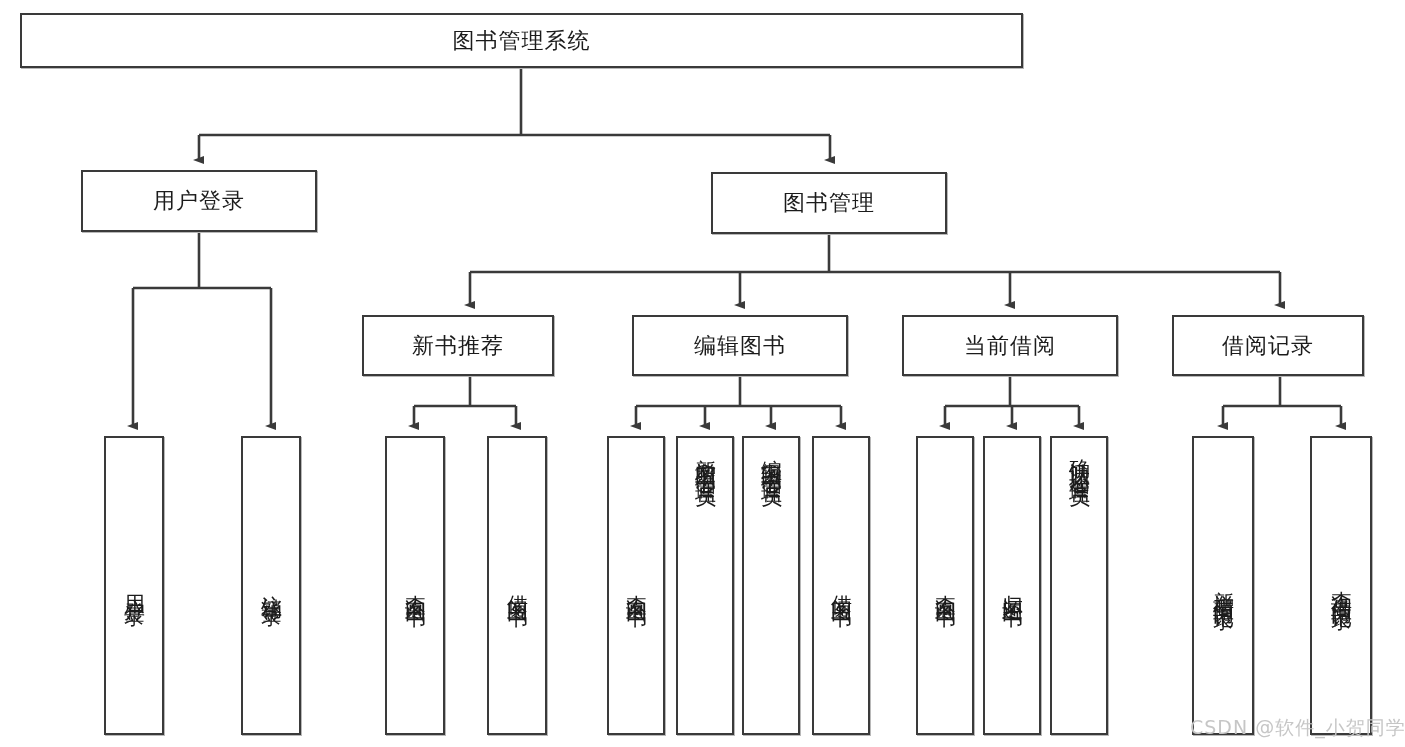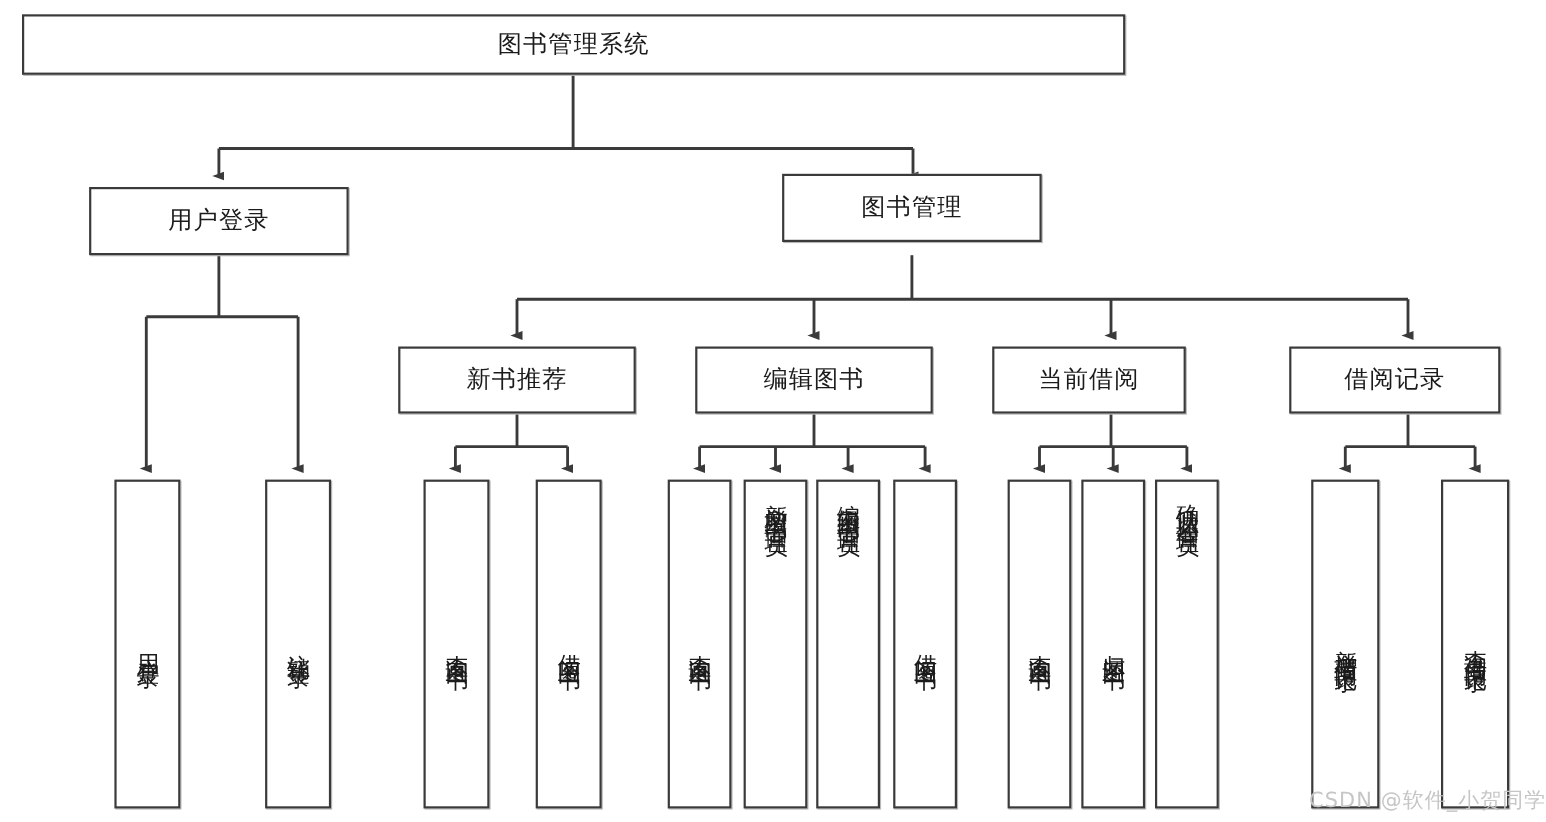--- a/index.html
+++ b/index.html
@@ -110,31 +110,31 @@
     </g>
   </svg>
 
   <div class="node root horiz" style="left:20px;top:13px;width:1003px;height:55px;">
     <span class="lbl">图书管理系统</span>
   </div>
 
   <div class="node horiz" style="left:81px;top:170px;width:236px;height:62px;">
     <span class="lbl">用户登录</span>
   </div>
-  <div class="node horiz" style="left:711px;top:158px;width:236px;height:62px;">
+  <div class="node horiz" style="left:711px;top:172px;width:236px;height:62px;">
     <span class="lbl">图书管理</span>
   </div>
 
-  <div class="node horiz" style="left:362px;top:315px;width:216px;height:61px;">
+  <div class="node horiz" style="left:362px;top:315px;width:192px;height:61px;">
     <span class="lbl">新书推荐</span>
   </div>
   <div class="node horiz" style="left:632px;top:315px;width:216px;height:61px;">
     <span class="lbl">编辑图书</span>
   </div>
-  <div class="node horiz" style="left:902px;top:315px;width:176px;height:61px;">
+  <div class="node horiz" style="left:902px;top:315px;width:216px;height:61px;">
     <span class="lbl">当前借阅</span>
   </div>
   <div class="node horiz" style="left:1172px;top:315px;width:192px;height:61px;">
     <span class="lbl">借阅记录</span>
   </div>
 
   <div class="node vert" style="left:104px;top:436px;width:60px;height:299px;">
     <span class="lbl">用户登录</span>
   </div>
   <div class="node vert" style="left:241px;top:436px;width:60px;height:299px;">

